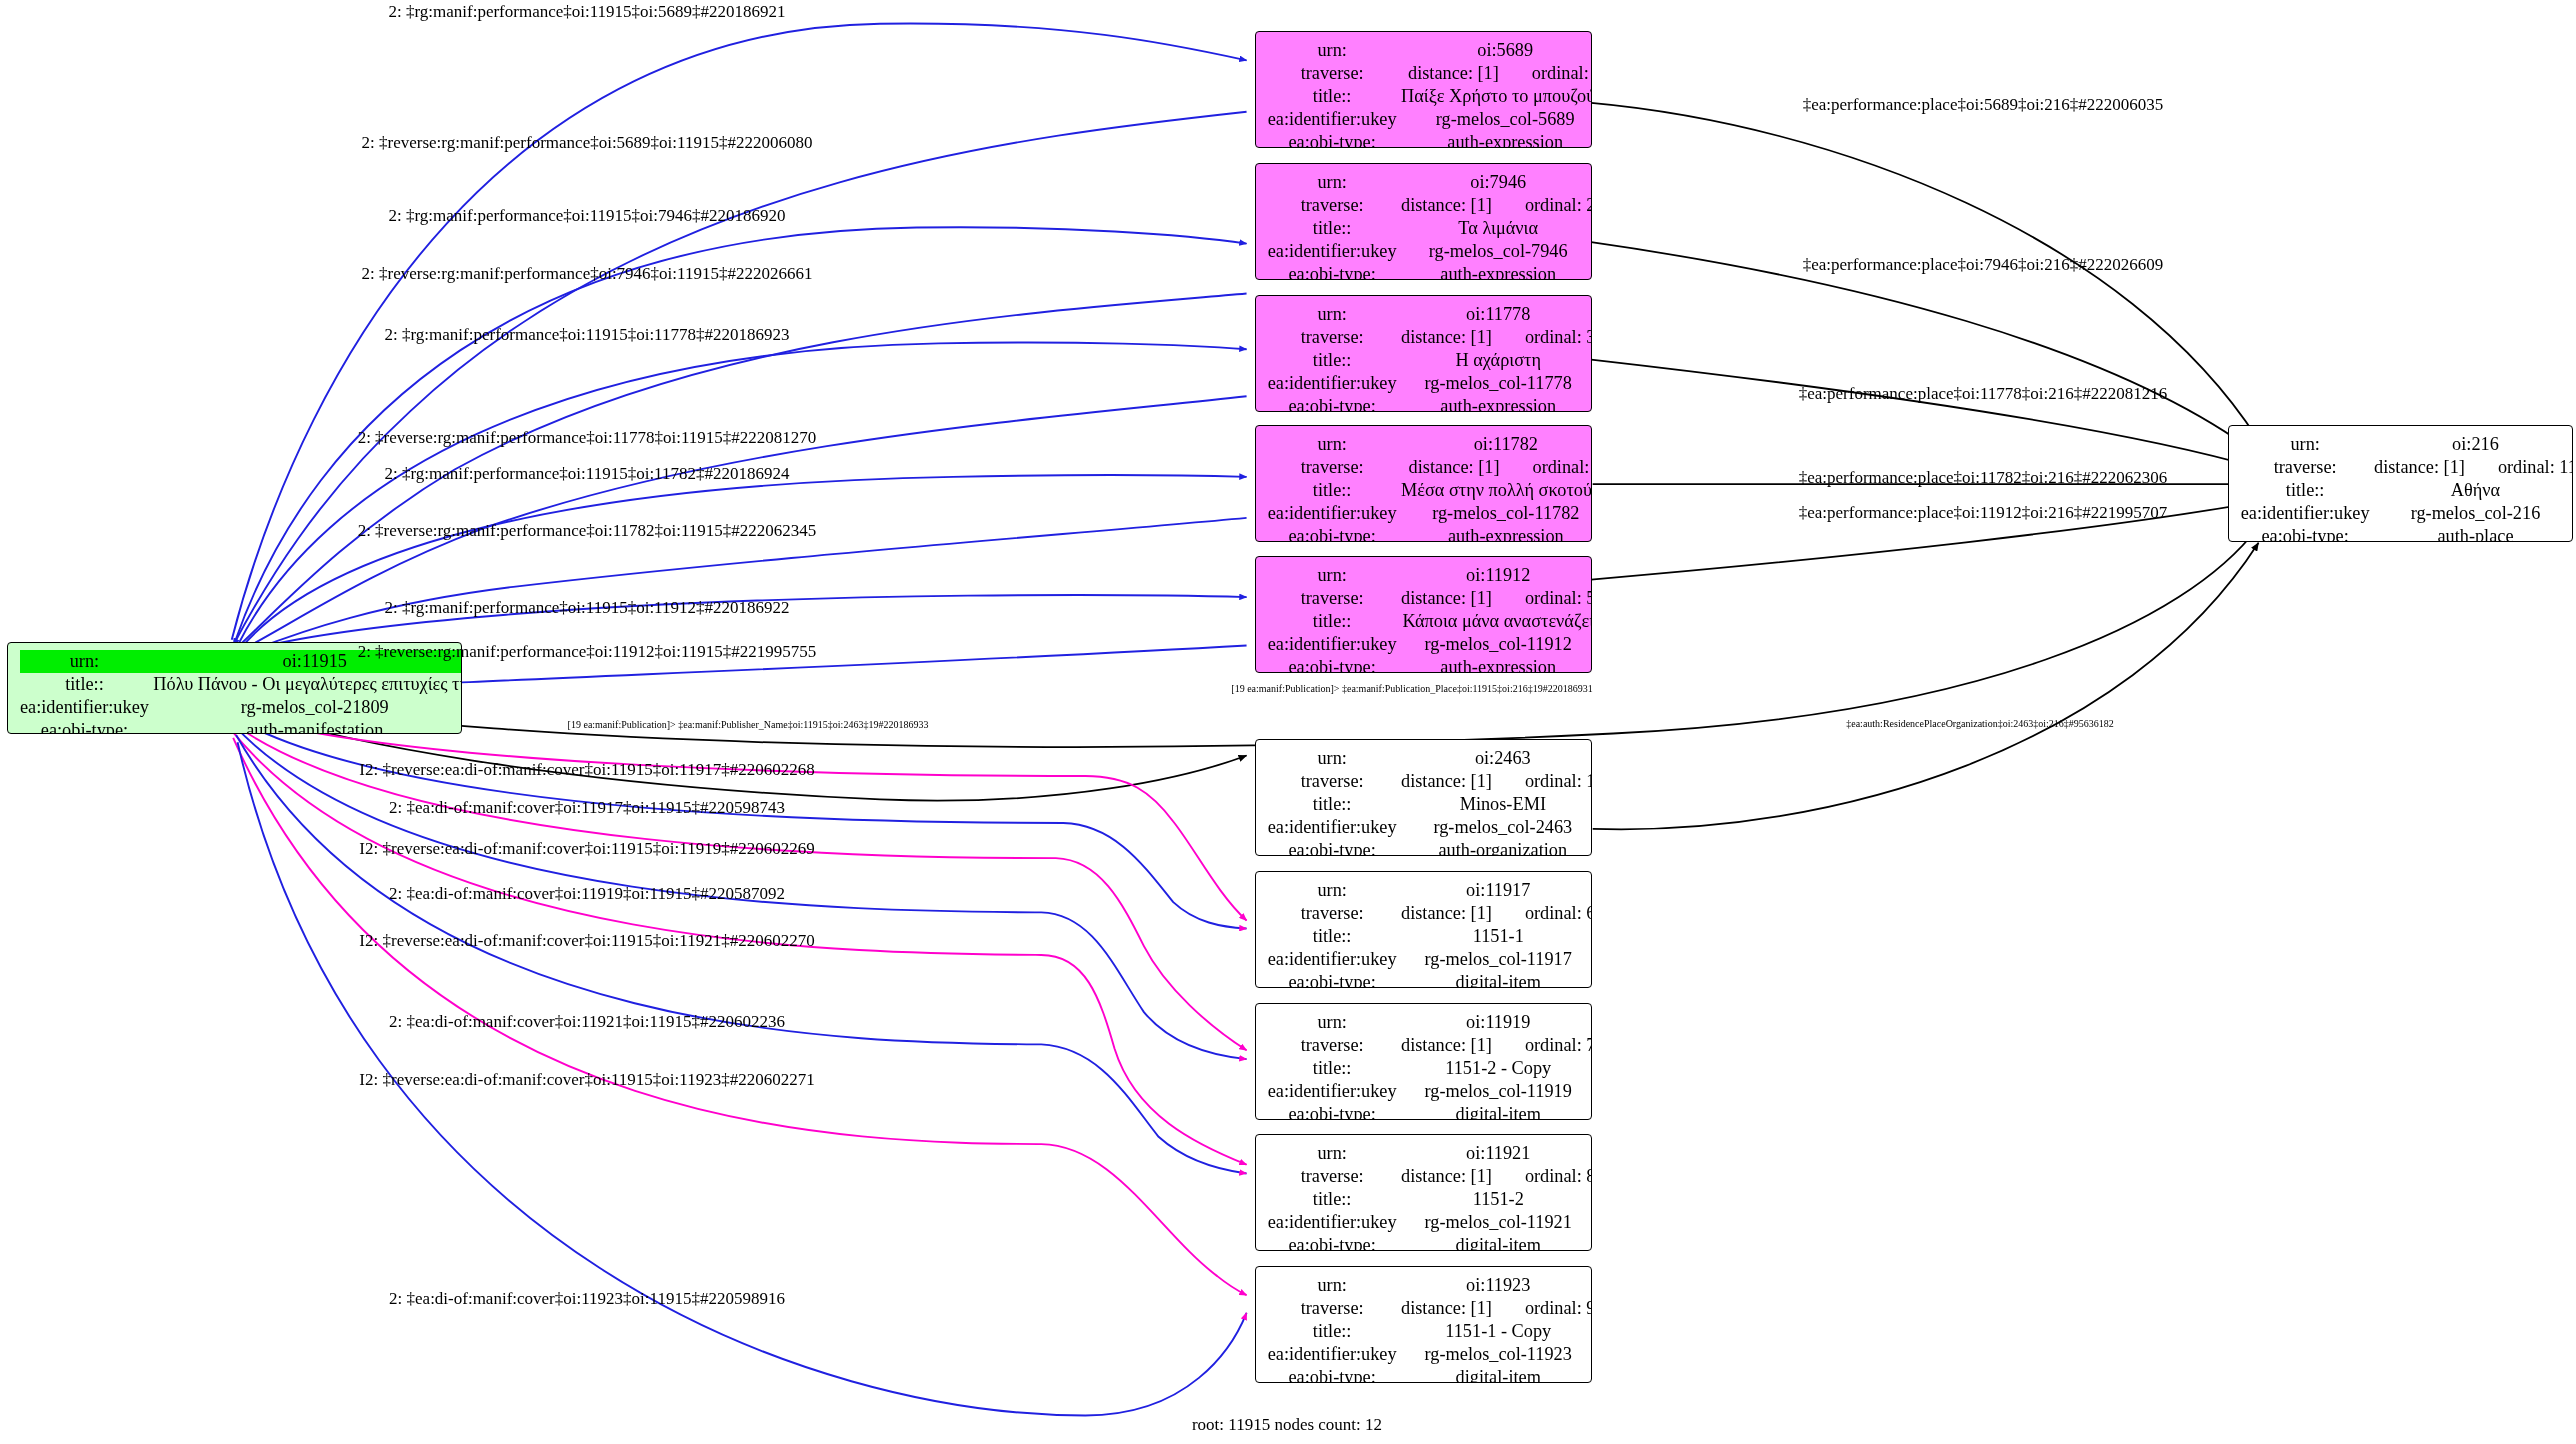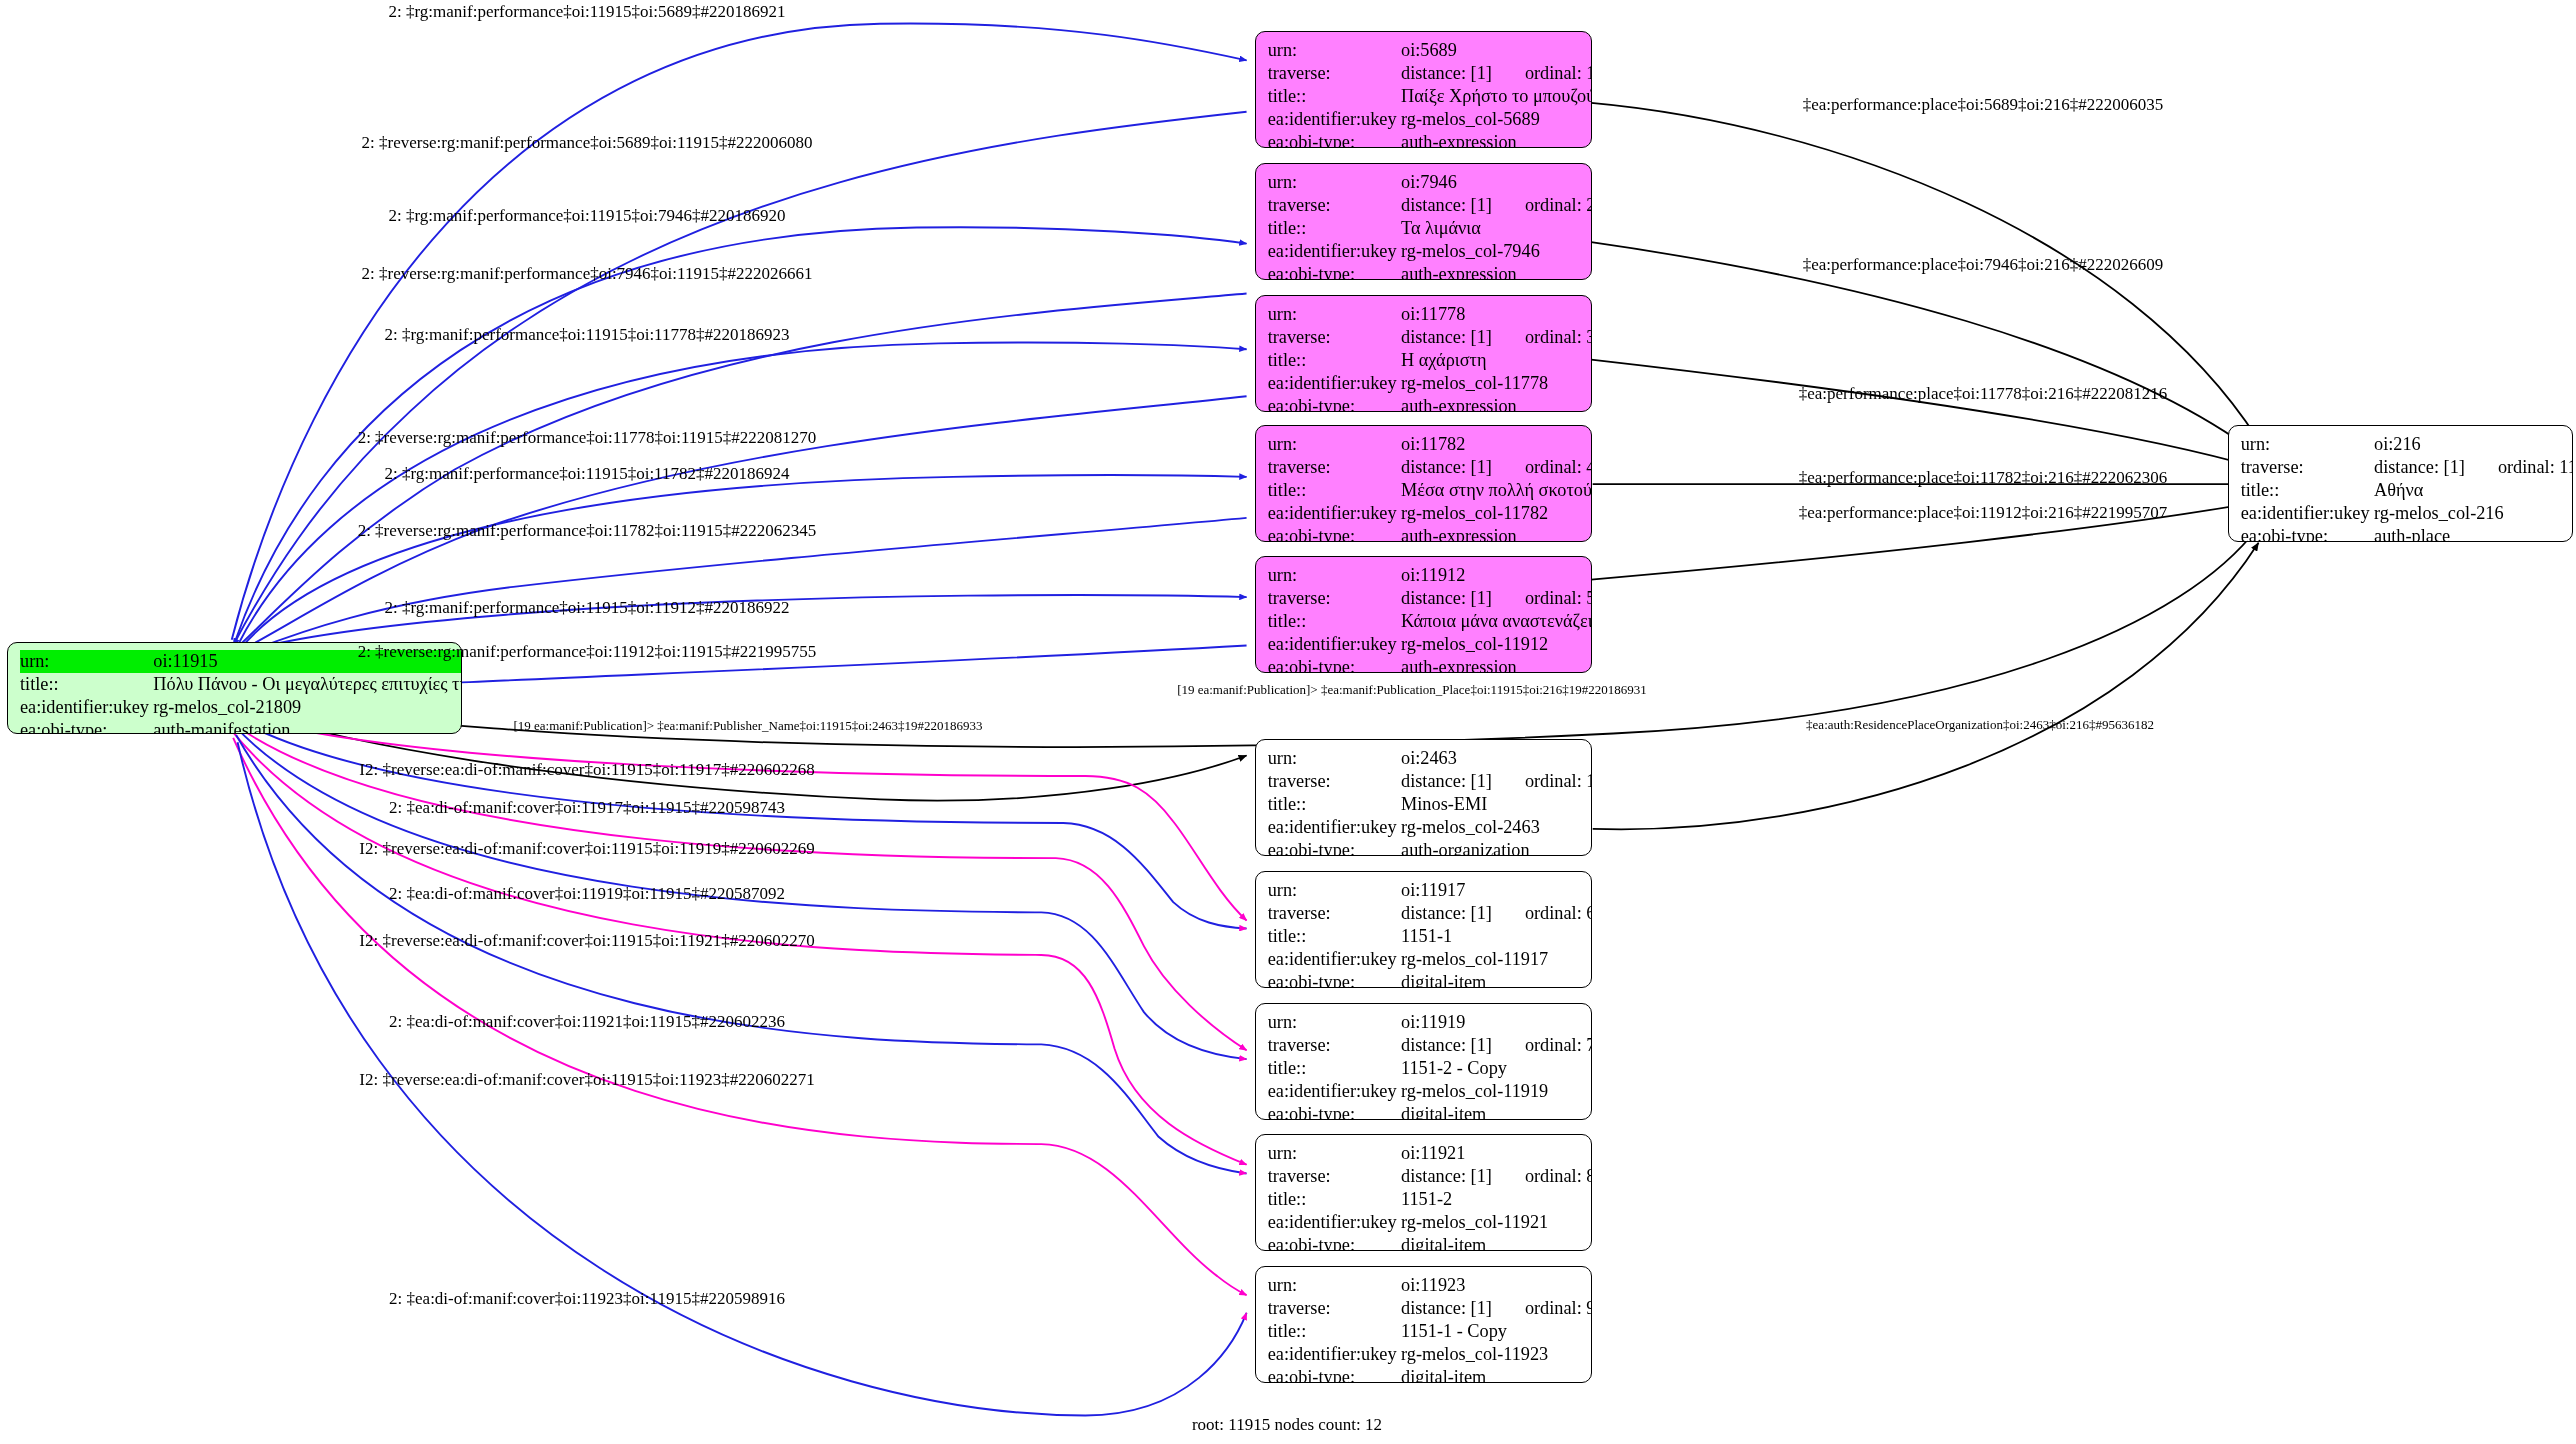--- a/index.html
+++ b/index.html
@@ -20,24 +20,25 @@
     position: absolute;
     left: 0; top: 0;
     width: 2576px;
     height: 1445px;
     pointer-events: none;
   }
   .node {
     position: absolute;
     box-sizing: border-box;
     border: 1.6px solid #000000;
-    border-radius: 10px;
+    border-radius: 4px;
     background: #ffffff;
     padding: 7.3px 10.3px 7.3px 11.7px;
     overflow: hidden;
+    text-align: center;
   }
   .node.pink   { background: #ff80ff; }
   .node.green  { background: #ccffcc; }
   .node.white  { background: #ffffff; }
   .node table {
     border-collapse: collapse;
     border-spacing: 0;
     width: 100%;
   }
   .node td {
@@ -54,21 +55,21 @@
   .node .ord { padding-left: 33px; }
   .edge-label {
     position: absolute;
     font-family: "Liberation Serif", "DejaVu Serif", serif;
     font-size: 17px;
     color: #000000;
     white-space: nowrap;
     transform: translate(-50%, -50%);
     line-height: 1;
   }
-  .edge-label.small { font-size: 13px; }
+  .edge-label.small { font-size: 10px; }
   .footer-label {
     position: absolute;
     font-family: "Liberation Serif", "DejaVu Serif", serif;
     font-size: 17px;
     color: #000000;
     white-space: nowrap;
     transform: translate(-50%, -50%);
   }
 </style>
 </head>

